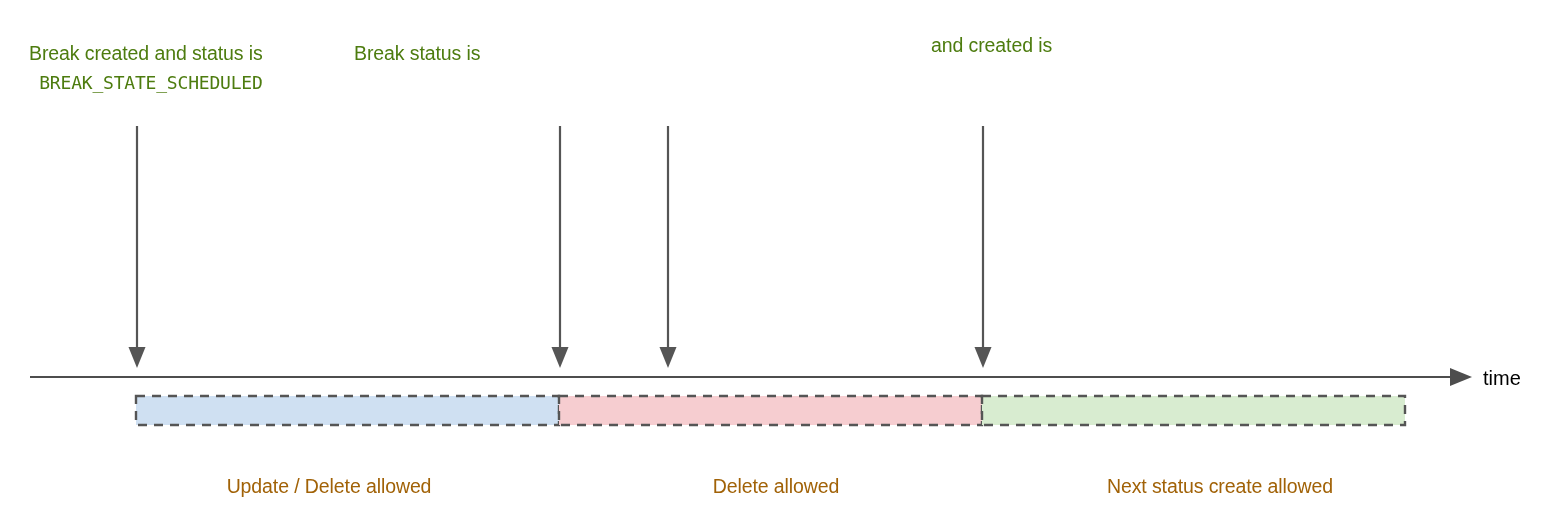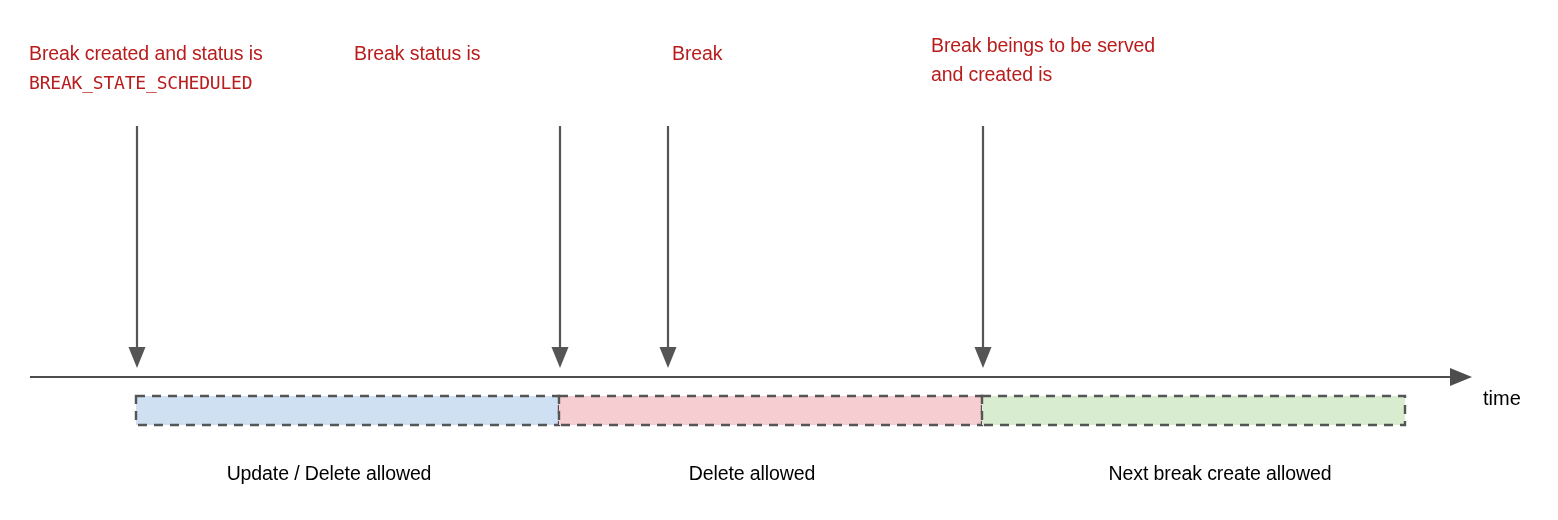--- a/index.html
+++ b/index.html
@@ -18,23 +18,24 @@
 
   
   .annotation {
     position: absolute;
     white-space: nowrap;
   }
   .annotation .line {
     display: block;
     font-size: 19.5px;
     line-height: 29px;
-    color: #b91c1c;
+    color: #4d7c0f;
     font-family: "Liberation Sans", sans-serif;
     letter-spacing: -0.1px;
+    text-align: right;
   }
   .annotation .line.mono {
     font-family: "DejaVu Sans Mono", "Liberation Mono", monospace;
     font-size: 18px;
     letter-spacing: -0.2px;
   }
 
   #ann-0 { left: 29px;  top: 39px; }
   #ann-1 { left: 354px; top: 39px; }
   #ann-2 { left: 672px; top: 39px; }
@@ -47,62 +48,60 @@
     top: 0;
     width: 1558px;
     height: 520px;
   }
 
   
   .caption {
     position: absolute;
     font-size: 19.5px;
     line-height: 24px;
-    color: #000000;
+    color: #a16207;
     white-space: nowrap;
     text-align: right;
     transform: translateX(-50%);
     font-family: "Liberation Sans", sans-serif;
     letter-spacing: -0.1px;
+    margin-top: 13px;
   }
   #cap-0 { left: 329px; top: 461px; }
-  #cap-1 { left: 752px; top: 461px; }
+  #cap-1 { left: 776px; top: 461px; }
   #cap-2 { left: 1220px; top: 461px; }
 
   
   #axis-label {
     position: absolute;
     left: 1483px;
     top: 366px;
     font-size: 20px;
     line-height: 24px;
     color: #000000;
     white-space: nowrap;
     font-family: "Liberation Sans", sans-serif;
-    margin-top: 20px;
   }
 </style>
 </head>
 <body>
 
 <div class="annotation" id="ann-0">
   <span class="line">Break created and status is</span>
   <span class="line mono">BREAK_STATE_SCHEDULED</span>
 </div>
 
 <div class="annotation" id="ann-1">
   <span class="line">Break status is</span>
 </div>
 
 <div class="annotation" id="ann-2">
-  <span class="line">Break</span>
 </div>
 
 <div class="annotation" id="ann-3">
-  <span class="line">Break beings to be served</span>
   <span class="line">and created is</span>
 </div>
 
 <svg id="diagram-svg" viewBox="0 0 1558 520" xmlns="http://www.w3.org/2000/svg">
 
   <g>
     <g>
       <line x1="137" y1="126" x2="137" y2="352" stroke="#555555" stroke-width="2.2"></line>
       <polygon points="137,368 128.5,347 145.5,347" fill="#555555"></polygon>
     </g>
@@ -129,13 +128,13 @@
     <rect x="136" y="396" width="423" height="29" fill="#cfe0f2" stroke="#555555" stroke-width="2.4" stroke-dasharray="9 7"></rect>
     <rect x="559" y="396" width="423" height="29" fill="#f6cdd0" stroke="#555555" stroke-width="2.4" stroke-dasharray="9 7"></rect>
     <rect x="982" y="396" width="423" height="29" fill="#d8ecd0" stroke="#555555" stroke-width="2.4" stroke-dasharray="9 7"></rect>
   </g>
 </svg>
 
 <div id="axis-label">time</div>
 
 <div class="caption" id="cap-0">Update / Delete allowed</div>
 <div class="caption" id="cap-1">Delete allowed</div>
-<div class="caption" id="cap-2">Next break create allowed</div>
+<div class="caption" id="cap-2">Next status create allowed</div>
 
 </body></html>

